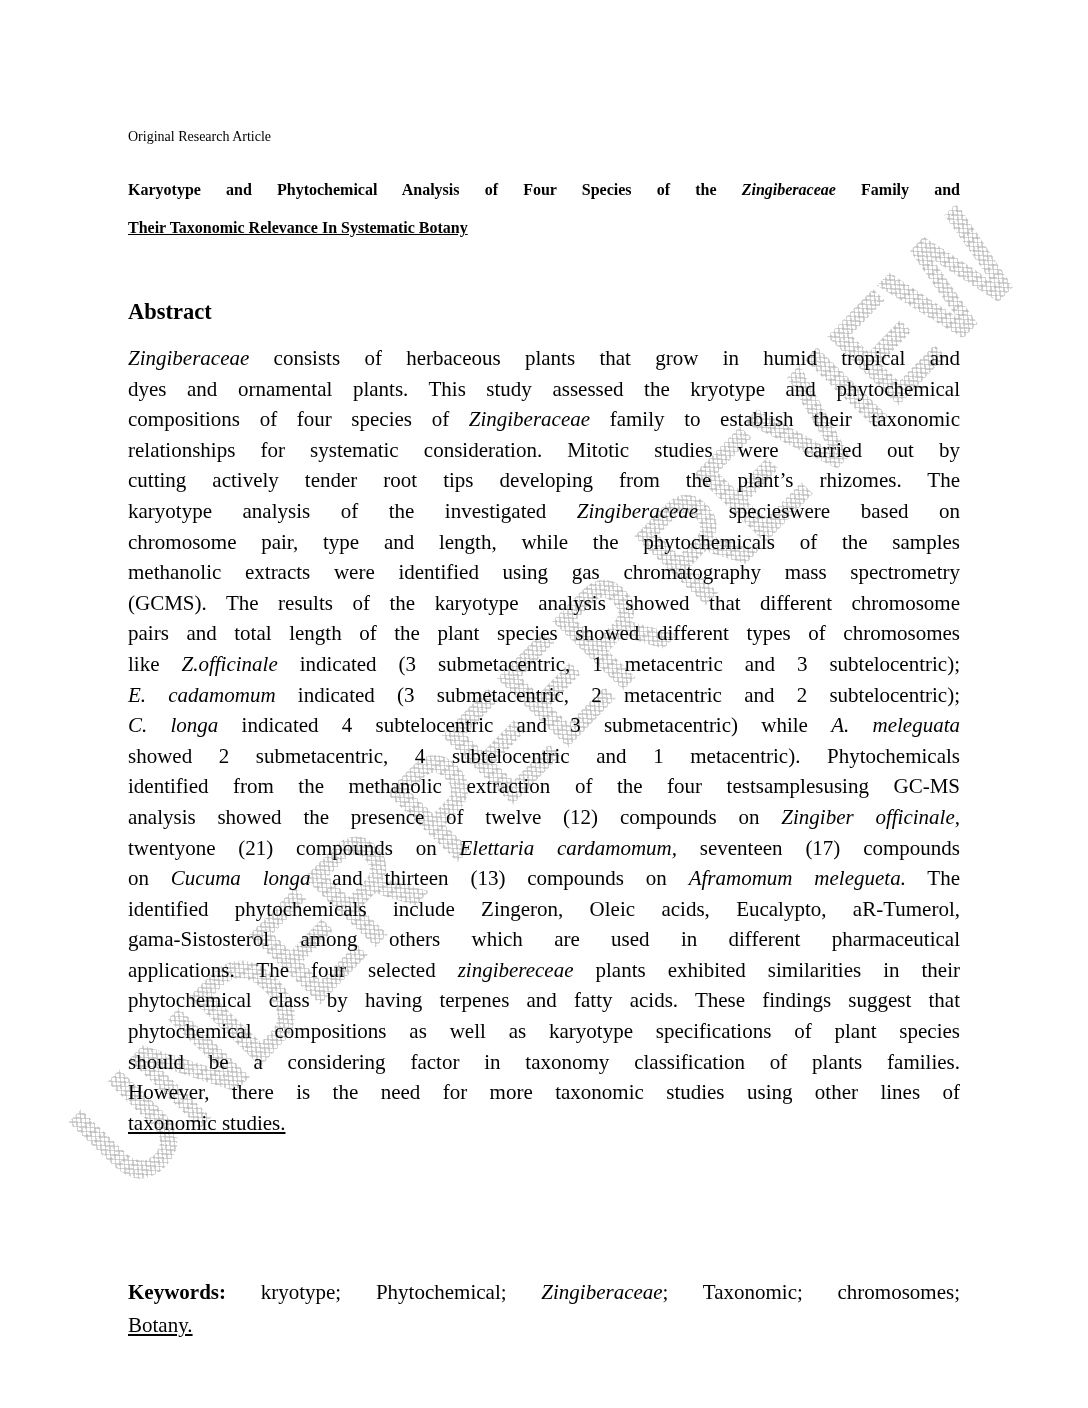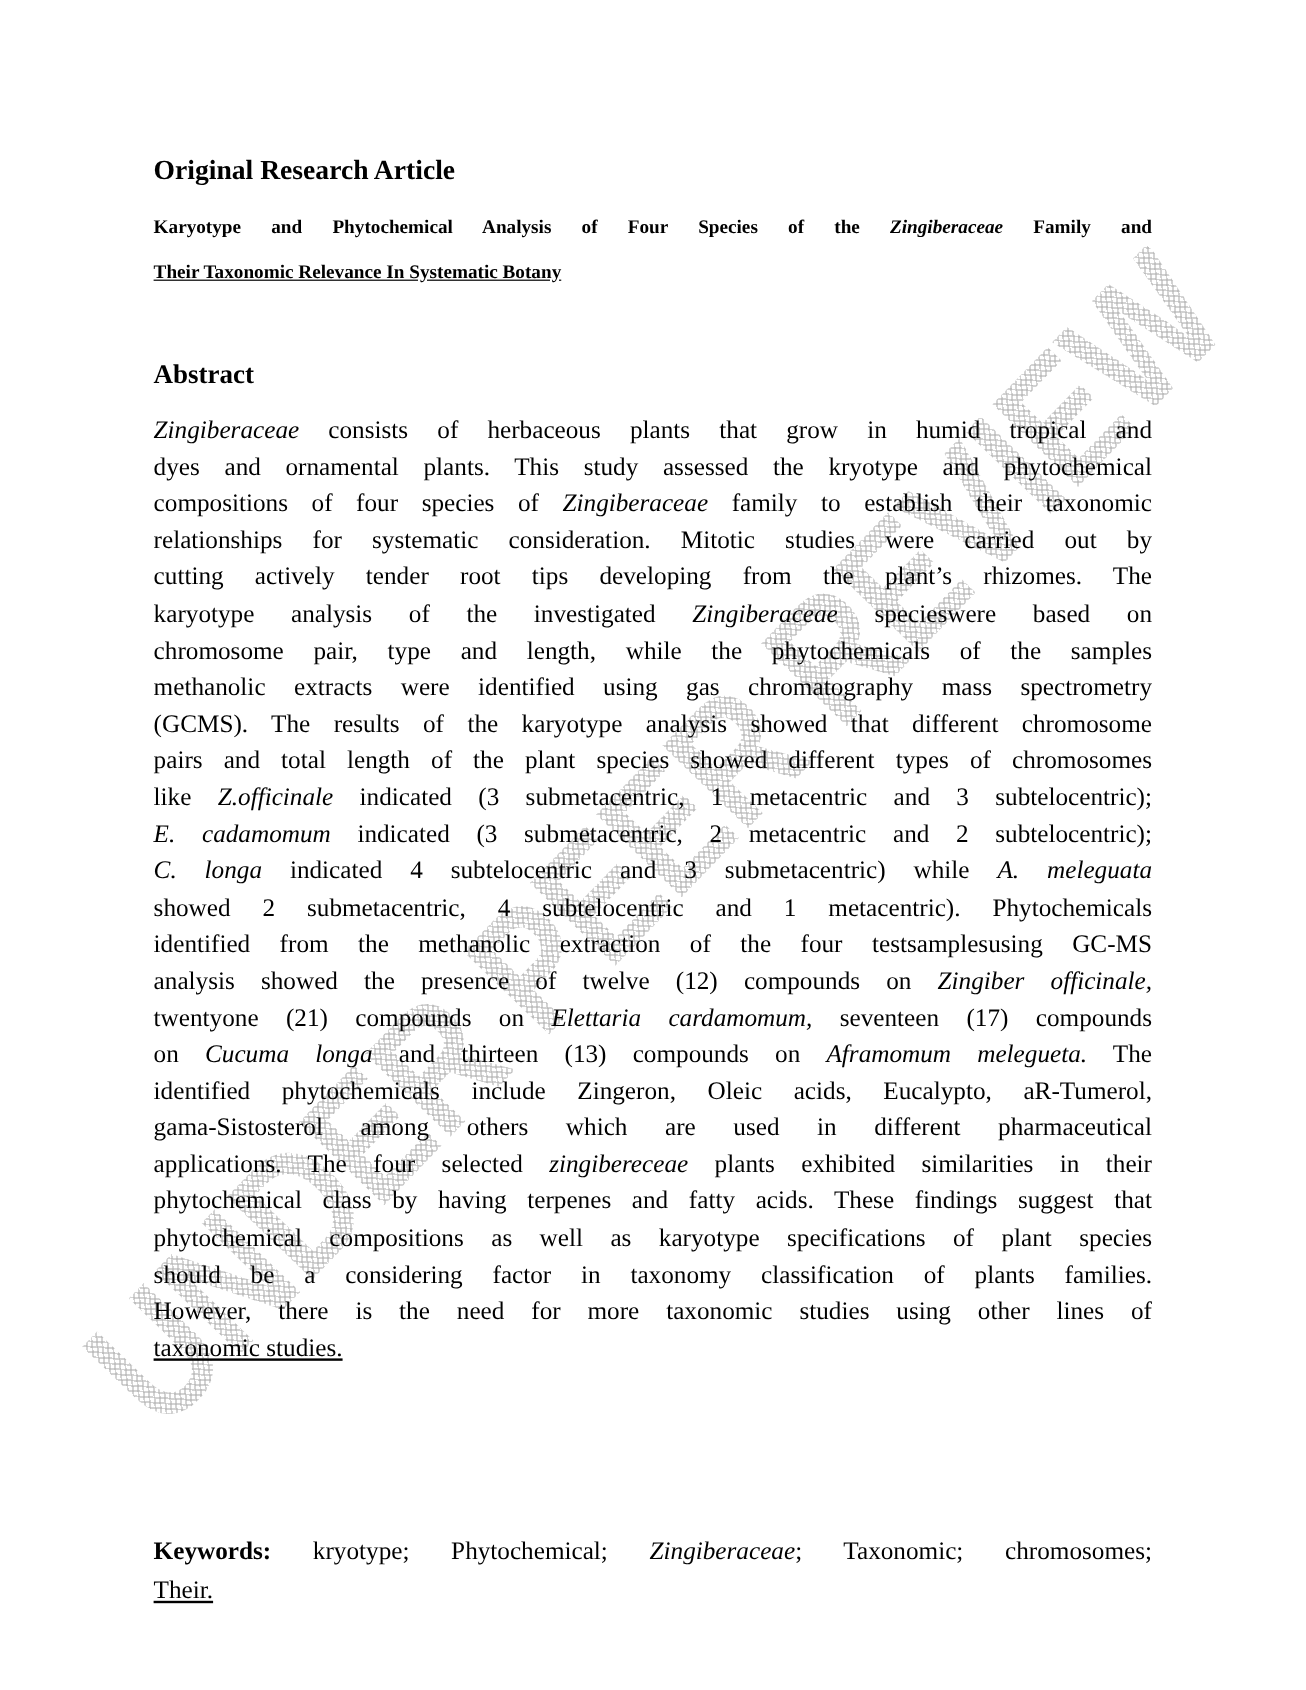--- a/index.html
+++ b/index.html
@@ -31,22 +31,22 @@
     -webkit-background-clip:text;
     background-clip:text;
     opacity:.62;
     z-index:0;
     user-select:none;
   }
   
   .tb{position:absolute;left:128px;width:832px;z-index:1;}
   .article-type{
     top:129px;
-    font-size:23px;
-    font-weight:bold;
+    font-size:14px;
+    font-weight:normal;
   }
   .paper-title{
     top:171px;
     font-size:16px;
     font-weight:bold;
     line-height:37.5px;
   }
   .abstract-heading{
     top:299px;
     font-size:22.5px;
@@ -108,16 +108,16 @@
       <div class="tline"><span>applications. The four selected </span><span class="seg-i">zingibereceae</span><span>  plants exhibited similarities in their</span></div>
       <div class="tline"><span>phytochemical class by having terpenes and fatty acids. These findings suggest that</span></div>
       <div class="tline"><span>phytochemical compositions as well as karyotype specifications of plant species</span></div>
       <div class="tline"><span>should be a considering factor in taxonomy classification of plants families.</span></div>
       <div class="tline"><span>However, there is the need for more taxonomic studies using other lines of</span></div>
       <div class="tline tline-last"><span>taxonomic studies.</span></div>
     </div>
 
   <div class="tb keywords">
       <div class="tline"><span class="seg-b">Keywords:</span><span> kryotype; Phytochemical; </span><span class="seg-i">Zingiberaceae</span><span>; Taxonomic; chromosomes;</span></div>
-      <div class="tline tline-last"><span>Their.</span></div>
+      <div class="tline tline-last"><span>Botany.</span></div>
     </div>
 
 </div>
 
 </body></html>

